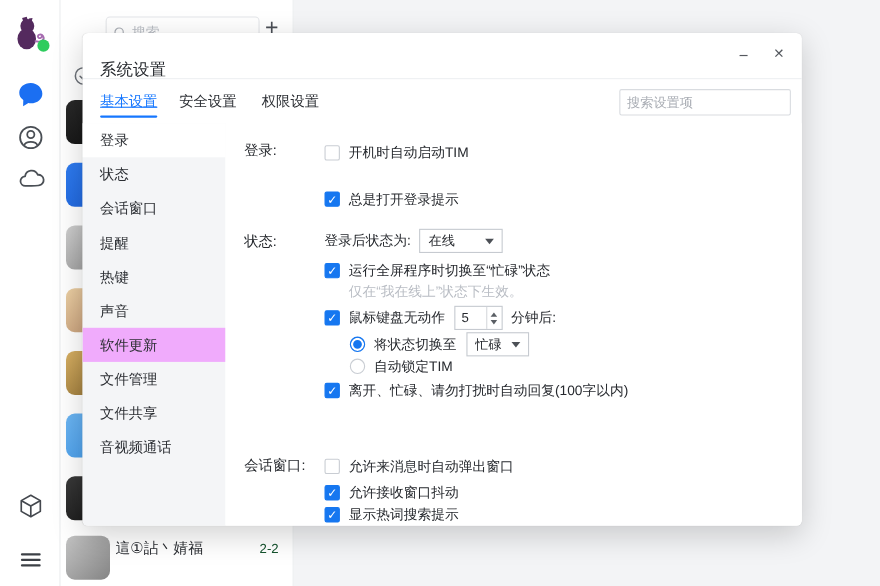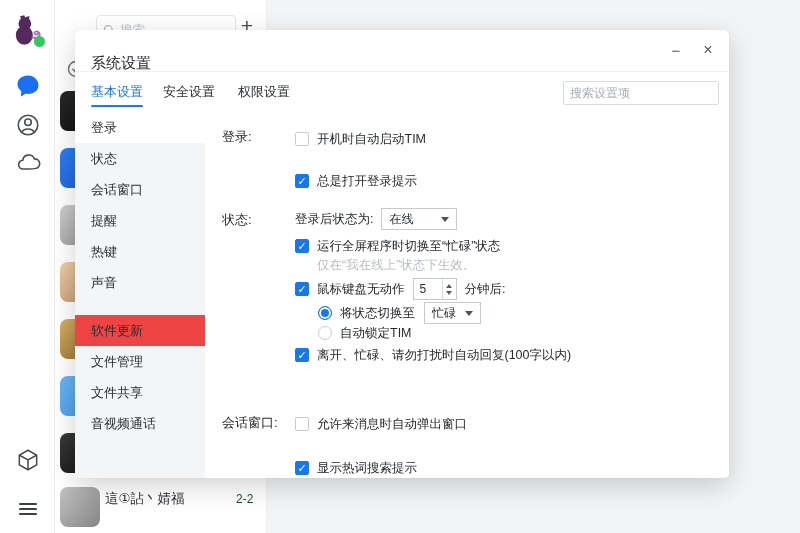--- a/index.html
+++ b/index.html
@@ -37,31 +37,31 @@
   .li-time { position:absolute; left:181px; top:492px; font-size:12px; color:#14532d; }
 
   
   .dialog { position:absolute; left:75px; top:30px; width:654px; height:448px; background:#fff; border-radius:5px; box-shadow:0 8px 28px rgba(0,0,0,.18), 0 0 1px rgba(0,0,0,.12); z-index:10; overflow:hidden; }
   .dlg-header { position:relative; height:42px; border-bottom:1px solid #eef0f2; }
   .dlg-title { position:absolute; left:16px; top:24px; font-size:15px; font-weight:400; color:#26292e; }
   .win-btn { position:absolute; top:7px; width:26px; height:26px; display:flex; align-items:center; justify-content:center; font-size:15px; color:#55595f; cursor:pointer; }
   .win-min { right:40px; } .win-close { right:8px; font-size:16px; }
   .tab-row { position:relative; height:40px; }
   .tab { position:absolute; top:0; height:40px; display:flex; align-items:center; font-size:13px; color:#2b2e33; cursor:pointer; }
-  .tab.active { color:#1677ff; }
+  .tab.active { color:#1677ff;text-decoration:underline; }
   .tab.active::after { content:""; position:absolute; left:0; right:0; bottom:5px; height:2px; background:#1677ff; border-radius:1px; }
   .tab-1 { left:16px; } .tab-2 { left:88px; } .tab-3 { left:163px; }
   .dlg-search { position:absolute; right:10px; top:9px; width:156px; height:24px; border:1px solid #d9dce0; border-radius:2px; display:flex; padding:0 6px; }
   .dlg-search input { border:none; outline:none; flex:1; font-size:12px; color:#333; background:transparent; }
   .dlg-search input::placeholder { color:#a9adb4; }
   .dlg-body { position:absolute; top:82px; left:0; right:0; bottom:0; display:flex; }
   .dlg-nav { width:130px; background:#f4f5f7; }
   .side-item { height:31px; display:flex; align-items:center; padding-left:16px; font-size:13px; color:#2b2e33; cursor:pointer; }
   .side-item.selected { background:#fff; }
-  .side-item.hovered { background:#ef4444;margin-top:17px; }
+  .side-item.hovered { background:#f0abfc; }
   .dlg-content { position:relative; flex:1; background:#fff; font-size:12.5px; color:#26292e; }
   .row { position:absolute; height:20px; display:flex; align-items:center; }
   .sec-label { position:absolute; left:17px; font-size:13px; color:#26292e; }
   .txt { margin-left:8px; white-space:nowrap; }
   .muted { color:#c3c7cd; }
   .note { color:#b9bdc4; }
   .cb { width:14px; height:14px; border:1px solid #c9cdd3; border-radius:2px; background:#fff; flex:none; cursor:pointer; position:relative; }
   .cb.checked { background:#1677f0; border-color:#1677f0; }
   .cb.checked::after { content:"✓"; position:absolute; left:1.5px; top:-0.5px; color:#fff; font-size:11px; font-weight:bold; }
   .cb.disabled { border-color:#e4e7ea; background:#fbfbfc; }
@@ -252,20 +252,24 @@
         <div class="row r-autoreply">
           <span class="cb checked"></span>
           <span class="txt">离开、忙碌、请勿打扰时自动回复(100字以内)</span>
         </div>
 
         <span class="sec-label lb-chatwin">会话窗口:</span>
         <div class="row r-popup">
           <span class="cb"></span>
           <span class="txt">允许来消息时自动弹出窗口</span>
         </div>
+        <div class="row r-shake">
+          <span class="cb checked"></span>
+          <span class="txt">允许接收窗口抖动</span>
+        </div>
         <div class="row r-hotword">
           <span class="cb checked"></span>
           <span class="txt">显示热词搜索提示</span>
         </div>
 
       </div>
     </div>
   </section>
 
 </div>

